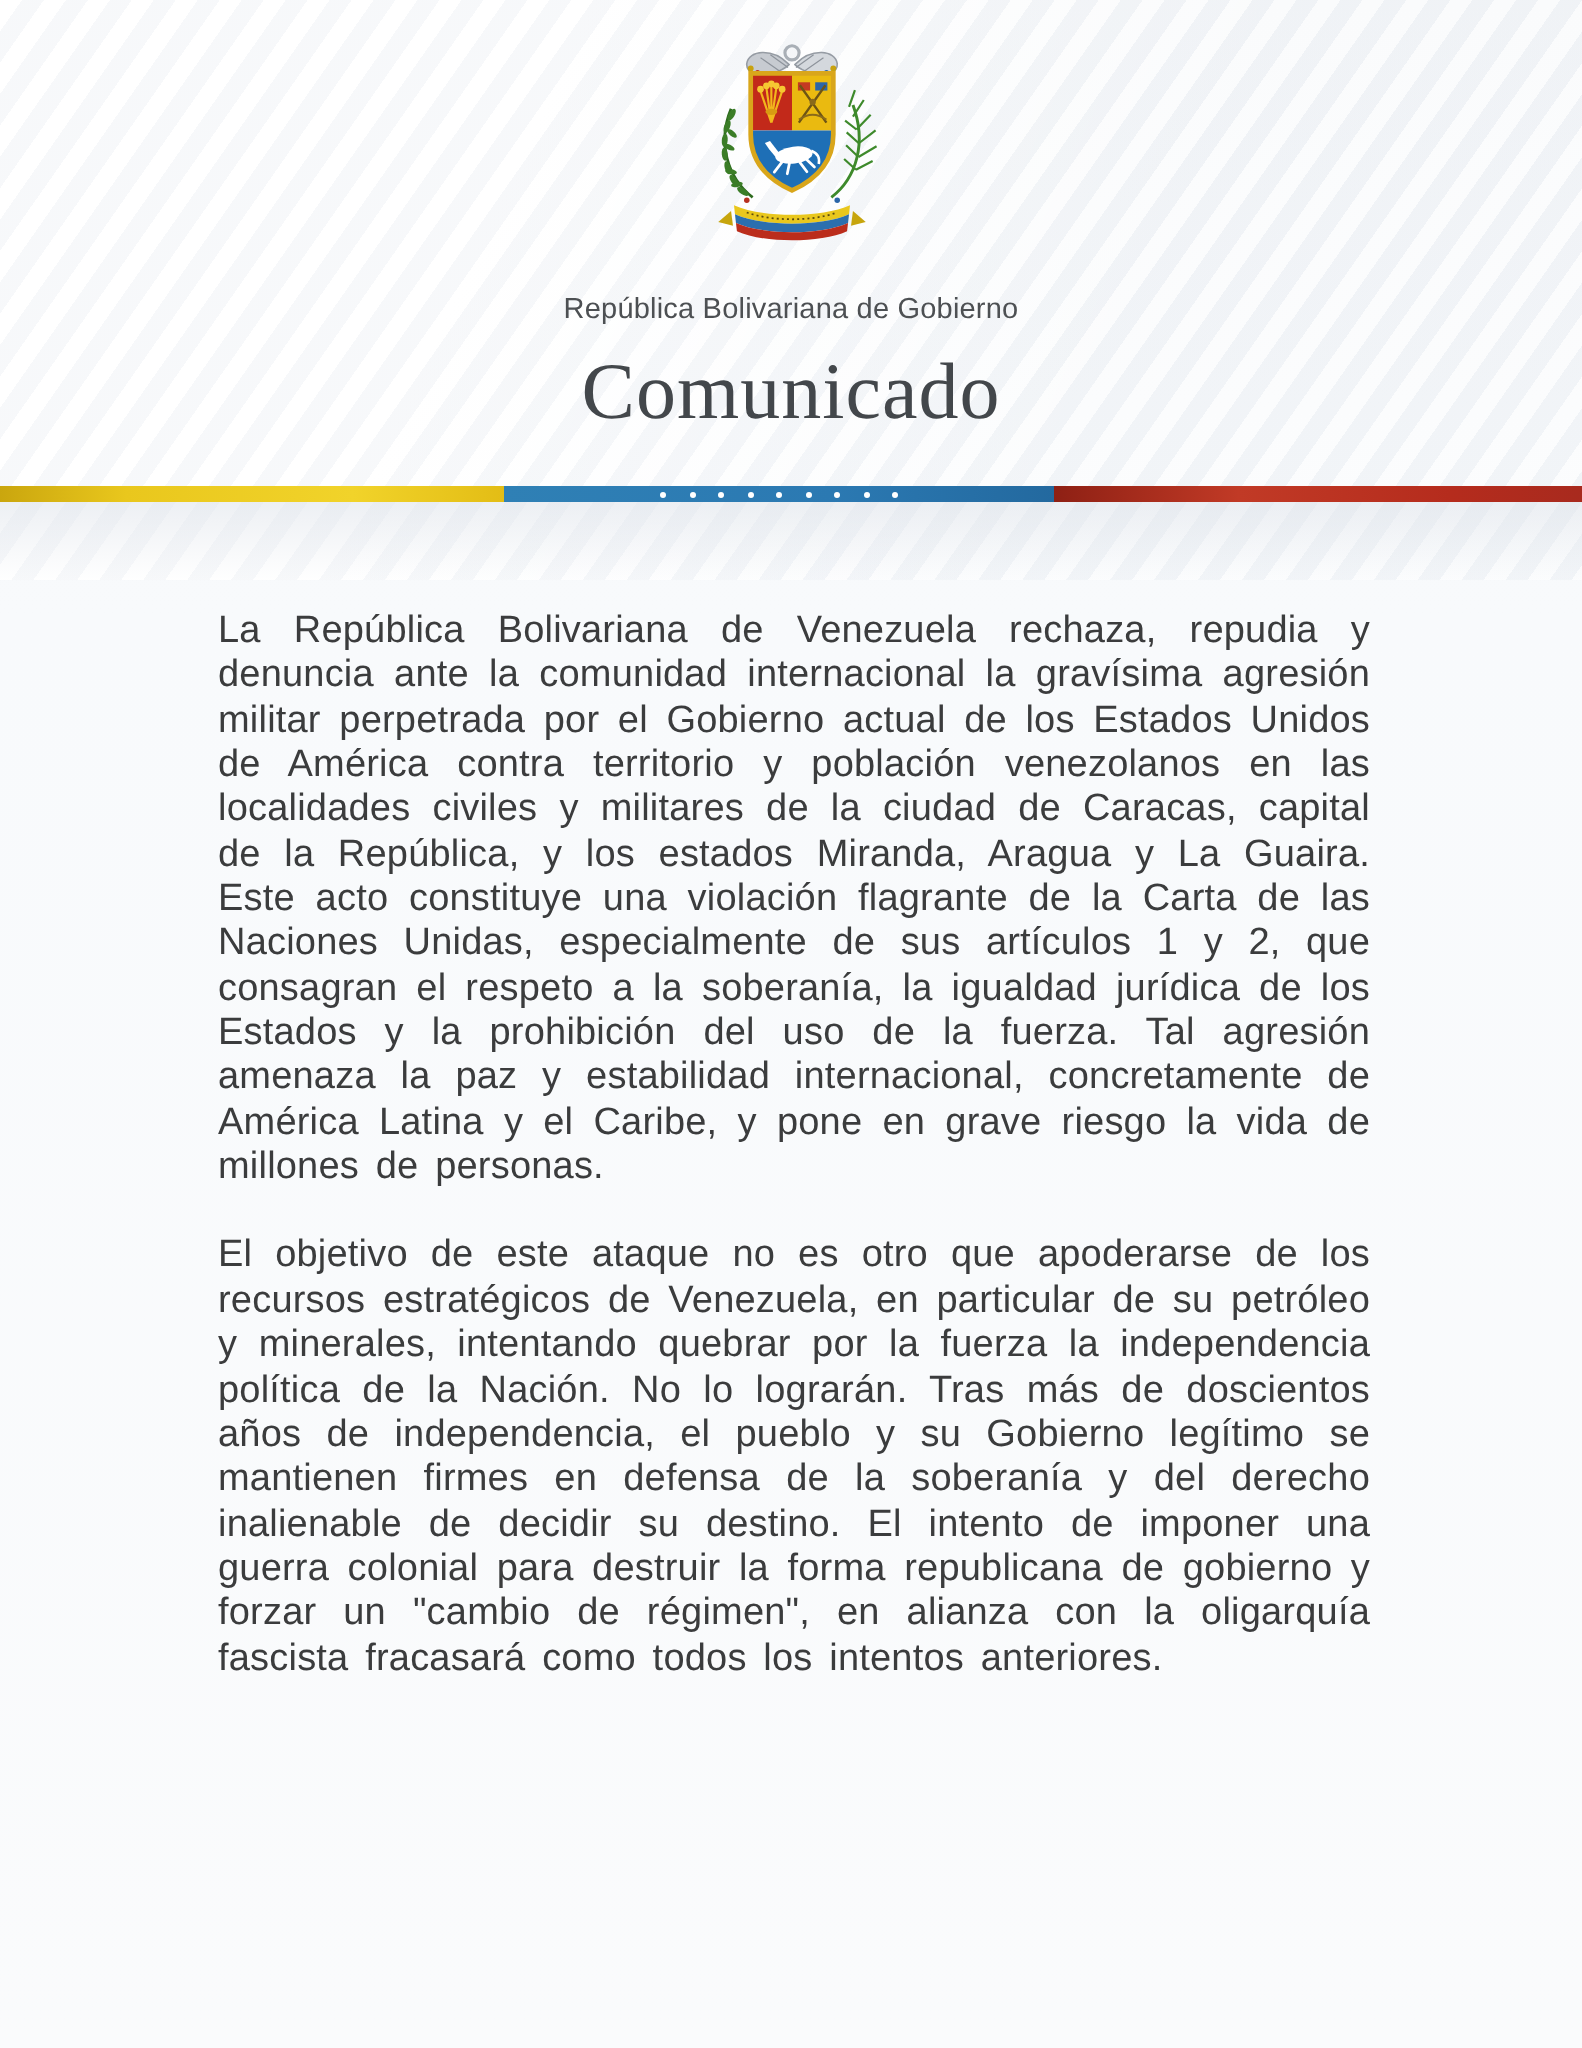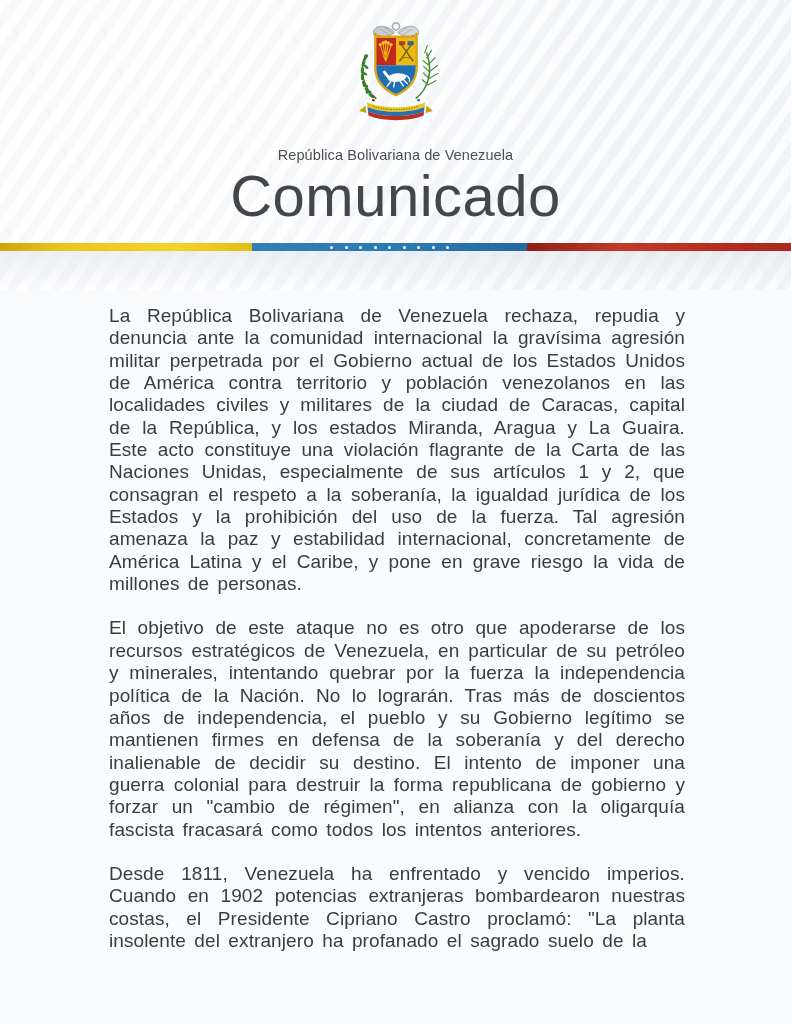--- a/index.html
+++ b/index.html
@@ -37,24 +37,25 @@
   .country-label{
     position:absolute;top:147px;left:0;width:100%;
     text-align:center;
     font-size:14.5px;letter-spacing:0.1px;
     color:#4d5053;
     z-index:2;
   }
   .doc-title{
     position:absolute;top:170px;left:0;width:100%;
     text-align:center;
-    font-size:58px;line-height:52px;font-weight:300;
+    font-size:40px;line-height:52px;font-weight:300;
     letter-spacing:0.5px;
     color:#43474b;
     z-index:2;
+    font-family:Liberation Serif, serif;
   }
   .flag-divider{
     position:absolute;top:243px;left:0;width:791px;height:8px;
     display:flex;
     z-index:3;
   }
   .seg{height:100%;}
   .seg-yellow{
     width:252px;
     background:linear-gradient(90deg,#caa60e 0%,#e9c71d 25%,#f1d32a 70%,#e3bd15 100%);
@@ -156,21 +157,21 @@
         <path d="M30.5 84 C45 90.5 75 90.5 89.5 84 L89 88.6 C75 95 45 95 31 88.6 Z" fill="#e9c71d"></path>
         <path d="M31 88.6 C45 95 75 95 89 88.6 L88.5 93 C74.5 99.3 45.5 99.3 31.5 93 Z" fill="#2b6fae"></path>
         <path d="M31.5 93 C45.5 99.3 74.5 99.3 88.5 93 L88 97.2 C74.5 103.4 45.5 103.4 32 97.2 Z" fill="#bb2d1c"></path>
         <path d="M37 87.7 C50 92.3 70 92.3 83 87.7" stroke="#5a4a10" stroke-width="0.9" stroke-dasharray="1 1.6" fill="none"></path>
         <circle cx="37" cy="81.5" r="1.4" fill="#b8311f"></circle>
         <circle cx="83" cy="81.5" r="1.4" fill="#2b66a8"></circle>
       </g>
     </svg>
   </div>
 
-  <div class="country-label">República Bolivariana de Venezuela</div>
+  <div class="country-label">República Bolivariana de Gobierno</div>
 
   <div class="doc-title">Comunicado</div>
 
   <div class="flag-divider">
     <div class="seg seg-yellow"></div>
     <div class="seg seg-blue">
       <span class="star-dot"></span>
       <span class="star-dot"></span>
       <span class="star-dot"></span>
       <span class="star-dot"></span>
@@ -179,16 +180,15 @@
       <span class="star-dot"></span>
       <span class="star-dot"></span>
       <span class="star-dot"></span>
     </div>
     <div class="seg seg-red"></div>
   </div>
 
   <div class="body-text">
     <p>La República Bolivariana de Venezuela rechaza, repudia y denuncia ante la comunidad internacional la gravísima agresión militar perpetrada por el Gobierno actual de los Estados Unidos de América contra territorio y población venezolanos en las localidades civiles y militares de la ciudad de Caracas, capital de la República, y los estados Miranda, Aragua y La Guaira. Este acto constituye una violación flagrante de la Carta de las Naciones Unidas, especialmente de sus artículos 1 y 2, que consagran el respeto a la soberanía, la igualdad jurídica de los Estados y la prohibición del uso de la fuerza. Tal agresión amenaza la paz y estabilidad internacional, concretamente de América Latina y el Caribe, y pone en grave riesgo la vida de millones de personas.</p>
     <p>El objetivo de este ataque no es otro que apoderarse de los recursos estratégicos de Venezuela, en particular de su petróleo y minerales, intentando quebrar por la fuerza la independencia política de la Nación. No lo lograrán. Tras más de doscientos años de independencia, el pueblo y su Gobierno legítimo se mantienen firmes en defensa de la soberanía y del derecho inalienable de decidir su destino. El intento de imponer una guerra colonial para destruir la forma republicana de gobierno y forzar un "cambio de régimen", en alianza con la oligarquía fascista fracasará como todos los intentos anteriores.</p>
-    <p>Desde 1811, Venezuela ha enfrentado y vencido imperios. Cuando en 1902 potencias extranjeras bombardearon nuestras costas, el Presidente Cipriano Castro proclamó: "La planta insolente del extranjero ha profanado el sagrado suelo de la</p>
   </div>
 
 </div>
 
 </body></html>

